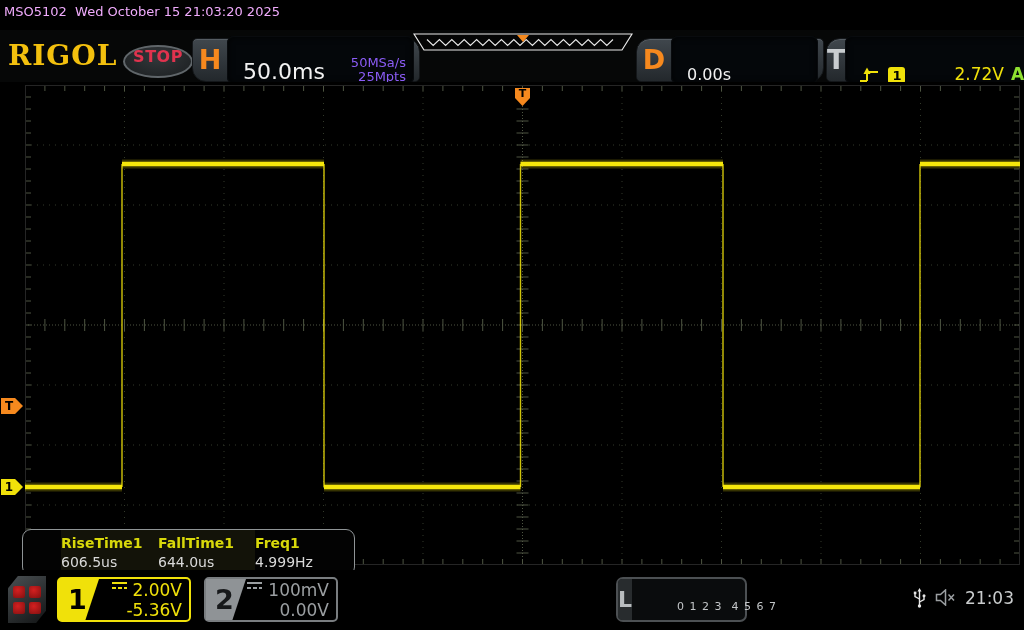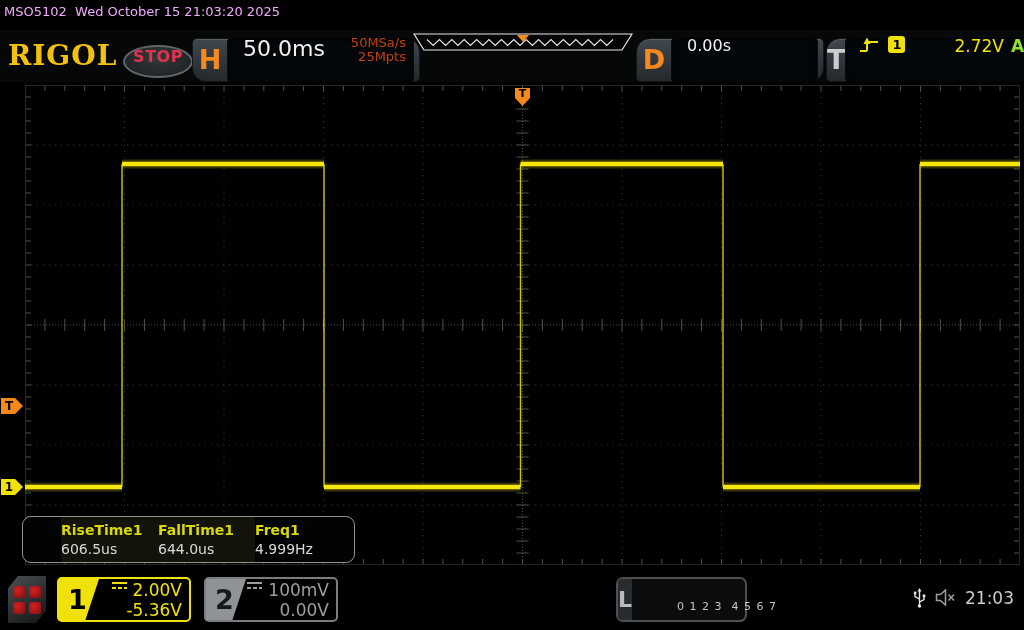--- a/index.html
+++ b/index.html
@@ -20,24 +20,24 @@
   .stop-badge span{color:#e0334e;font-weight:bold;font-size:16px;letter-spacing:0.5px;}
 
   .panel{top:8px;height:42px;background:linear-gradient(#40474d,#23282c);border:1px solid #14171a;
          box-shadow:inset 0 1px 0 #565d63;display:flex;align-items:center;}
   .panel.hp{border-radius:5px 14px 5px 14px;}
   .panel.dp,.panel.tp{border-radius:14px 5px 14px 5px;}
   .panel-letter{width:34px;text-align:center;font-size:27px;font-weight:bold;line-height:40px;}
   .panel-letter.orange{color:#f6891e;}
   .panel-letter.grey{color:#c9cdd0;}
   .panel-inner{flex:1;height:48px;margin:0 5px 0 0;background:#04070a;border-radius:7px;
-               box-shadow:inset 0 0 7px #000,inset 0 0 0 1px #10151a;display:flex;align-items:flex-start;}
+               box-shadow:inset 0 0 7px #000,inset 0 0 0 1px #10151a;display:flex;align-items:flex-end;}
   .h-panel{left:192px;width:226px;}
   .timebase{color:#f2f2f2;font-size:22px;margin-left:16px;}
-  .rate-col{margin-left:auto;margin-right:8px;text-align:right;font-size:13px;line-height:14px;color:#c2410c;}
+  .rate-col{margin-left:auto;margin-right:8px;text-align:right;font-size:13px;line-height:14px;color:#8b5cf6;}
   .rate-col span{display:block;}
   .d-panel{left:636px;width:186px;}
   .delay-val{color:#f2f2f2;font-size:16px;margin-left:16px;}
   .t-panel{left:826px;width:196px;}
   .t-inner{gap:7px;}
   .trig-badge{width:17px;height:17px;background:#f0e10a;border-radius:3px;color:#000;font-size:13px;
               font-weight:bold;display:flex;align-items:center;justify-content:center;margin-left:2px;}
   .trig-level{color:#f0e10a;font-size:17px;margin-left:42px;}
   .trig-mode{color:#8fe030;font-size:17px;font-weight:bold;margin-left:auto;margin-right:11px;}
   .slope-icon{margin-left:14px;}
@@ -54,21 +54,21 @@
   .grat{left:25px;top:3px;}
 
   .marker{display:flex;align-items:center;justify-content:center;font-weight:bold;color:#000;}
   .marker-tpos{left:515px;top:6px;width:15px;height:18px;background:#f6891e;
                clip-path:polygon(0 0,100% 0,100% 55%,50% 100%,0 55%);font-size:11px;line-height:10px;padding-bottom:6px;box-sizing:border-box;}
   .marker-side{width:22px;height:16px;clip-path:polygon(0 0,64% 0,100% 50%,64% 100%,0 100%);
                font-size:12px;padding-right:6px;box-sizing:border-box;}
   .marker-tlev{left:1px;top:316px;background:#f6891e;}
   .marker-ch1{left:1px;top:397px;background:#f0e10a;}
 
-  .measure-box{left:22px;top:434px;width:333px;height:47px;background:#030303;border:1px solid #8f9496;
+  .measure-box{left:22px;top:447px;width:333px;height:47px;background:#030303;border:1px solid #8f9496;
                border-radius:9px;display:flex;padding-left:38px;box-sizing:border-box;overflow:hidden;}
   .meas-item{width:97px;padding-top:5px;}
   .meas-item.shaded{background:#131309;}
   .meas-label{display:block;color:#d8d80a;font-size:14px;font-weight:bold;}
   .meas-value{display:block;color:#d9d9d9;font-size:14px;margin-top:3px;}
 
   
   .bottombar{left:0;top:570px;width:1024px;height:60px;background:#000;}
   .menu-btn{left:8px;top:6px;width:38px;height:47px;background:linear-gradient(145deg,#4a5053,#121415);
             clip-path:polygon(26% 0,100% 0,100% 74%,74% 100%,0 100%,0 26%);

